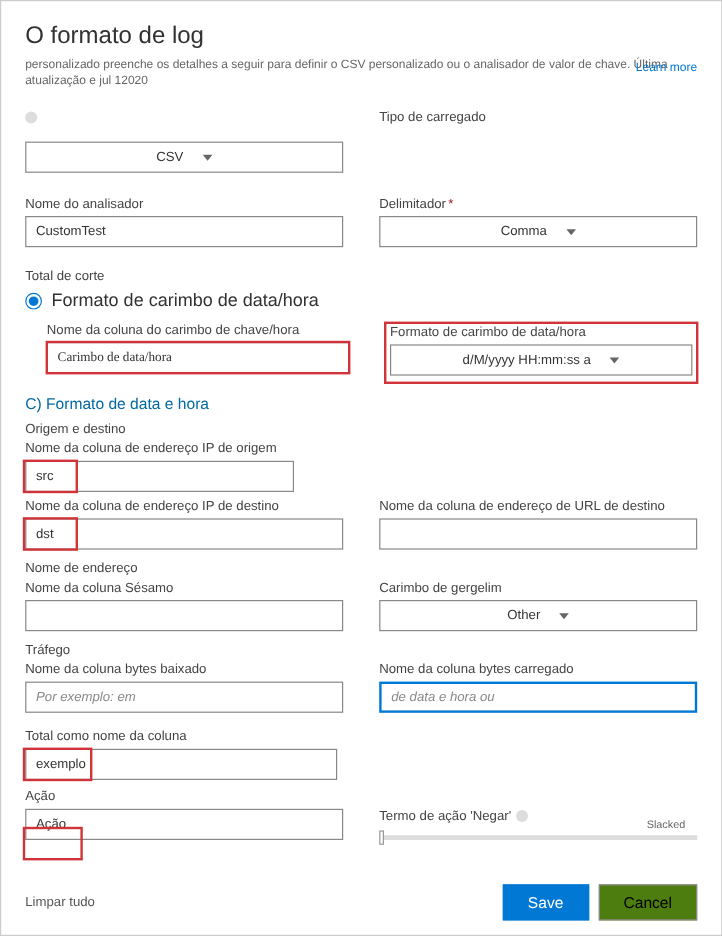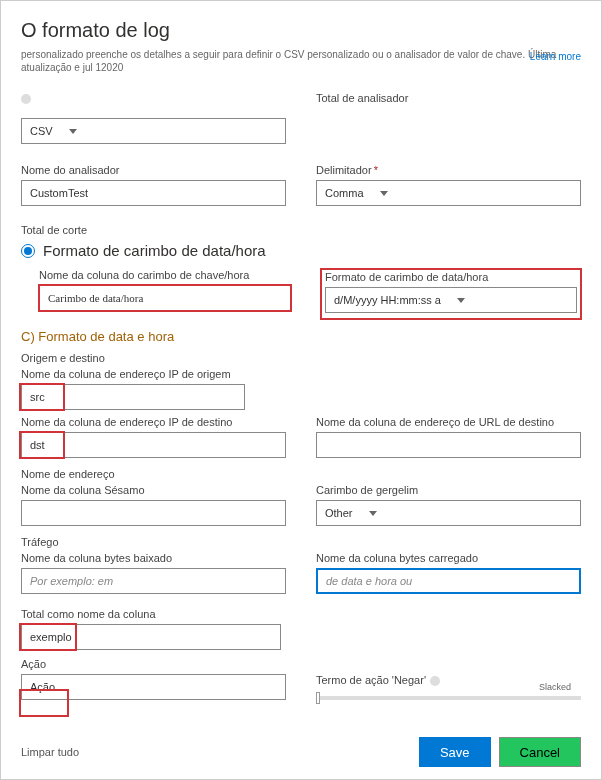--- a/index.html
+++ b/index.html
@@ -66,21 +66,21 @@
       border: 1px solid #8a8886;
       padding: 0 8px;
       font-size: 11px;
       color: #333;
       background: #fff;
     }
     input[type=text]::placeholder { color: #888; font-style: italic; }
     .select {
       display: flex;
       align-items: center;
-      justify-content: flex-start;
+      justify-content: center;
       cursor: pointer;
       gap: 16px;
     }
     .chevron {
       width: 0; height: 0;
       border-left: 4px solid transparent;
       border-right: 4px solid transparent;
       border-top: 5px solid #666;
     }
     .radio-line {
@@ -101,21 +101,21 @@
       width: 8px; height: 8px;
       border-radius: 50%;
       background: #0078d4;
     }
     .radio-label {
       font-size: 15px;
       color: #323130;
     }
     .sub-heading {
       font-size: 13px;
-      color: #a16207;
+      color: #0369a1;
       margin: 10px 0 6px 0;
     }
     .group-label {
       font-size: 11px;
       color: #444;
       margin: 8px 0 4px 0;
     }
     .red-box {
       outline: 2px solid #d13438;
       outline-offset: -1px;
@@ -164,21 +164,21 @@
       color: #555;
       font-size: 11px;
       cursor: pointer;
     }
     .spacer { flex: 1; }
     .btn {
       height: 30px;
       padding: 0 20px;
       font-size: 13px;
       border: 1px solid #8a8886;
-      background: #22c55e;
+      background: #4d7c0f;
       cursor: pointer;
       margin-left: 8px;
     }
     .btn-primary {
       background: #0078d4;
       border-color: #0078d4;
       color: #fff;
     }
     .indent { padding-left: 18px; }
     .narrow { width: 220px; }
@@ -196,21 +196,21 @@
 
 <h1>O formato de log</h1>
 <div class="subtitle">personalizado preenche os detalhes a seguir para definir o CSV personalizado ou o analisador de valor de chave. Última atualização e jul 12020</div>
 <a class="learn-more">Learn more</a>
 
 <div class="row">
   <div class="col">
     <span class="label"><span class="info-dot"></span></span>
   </div>
   <div class="col">
-    <span class="label">Total de analisador</span>
+    <span class="label">Tipo de carregado</span>
   </div>
 </div>
 <div class="row">
   <div class="col narrow">
     <div class="select">
       <span>CSV</span>
       <span class="chevron"></span>
     </div>
   </div>
   <div class="col"></div>

